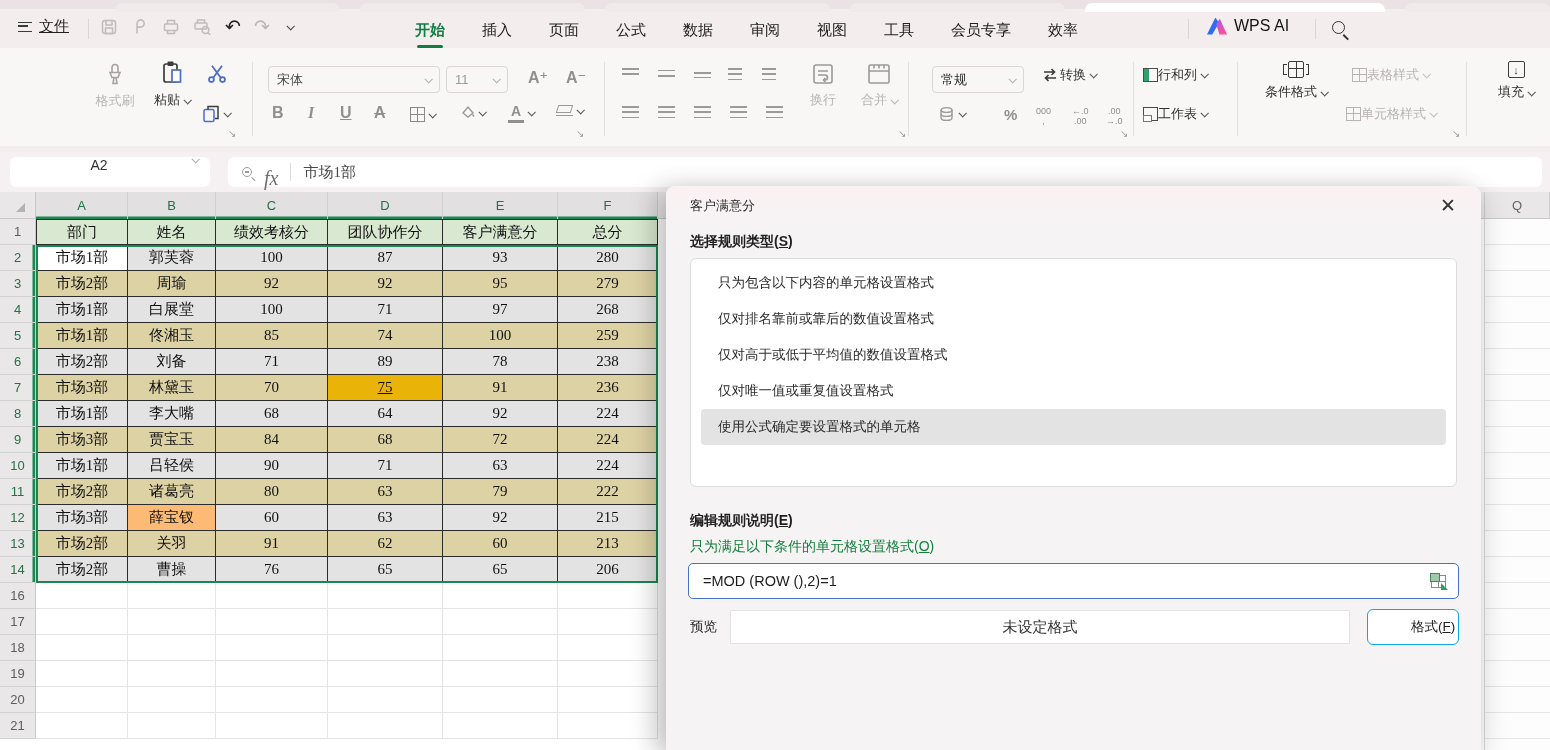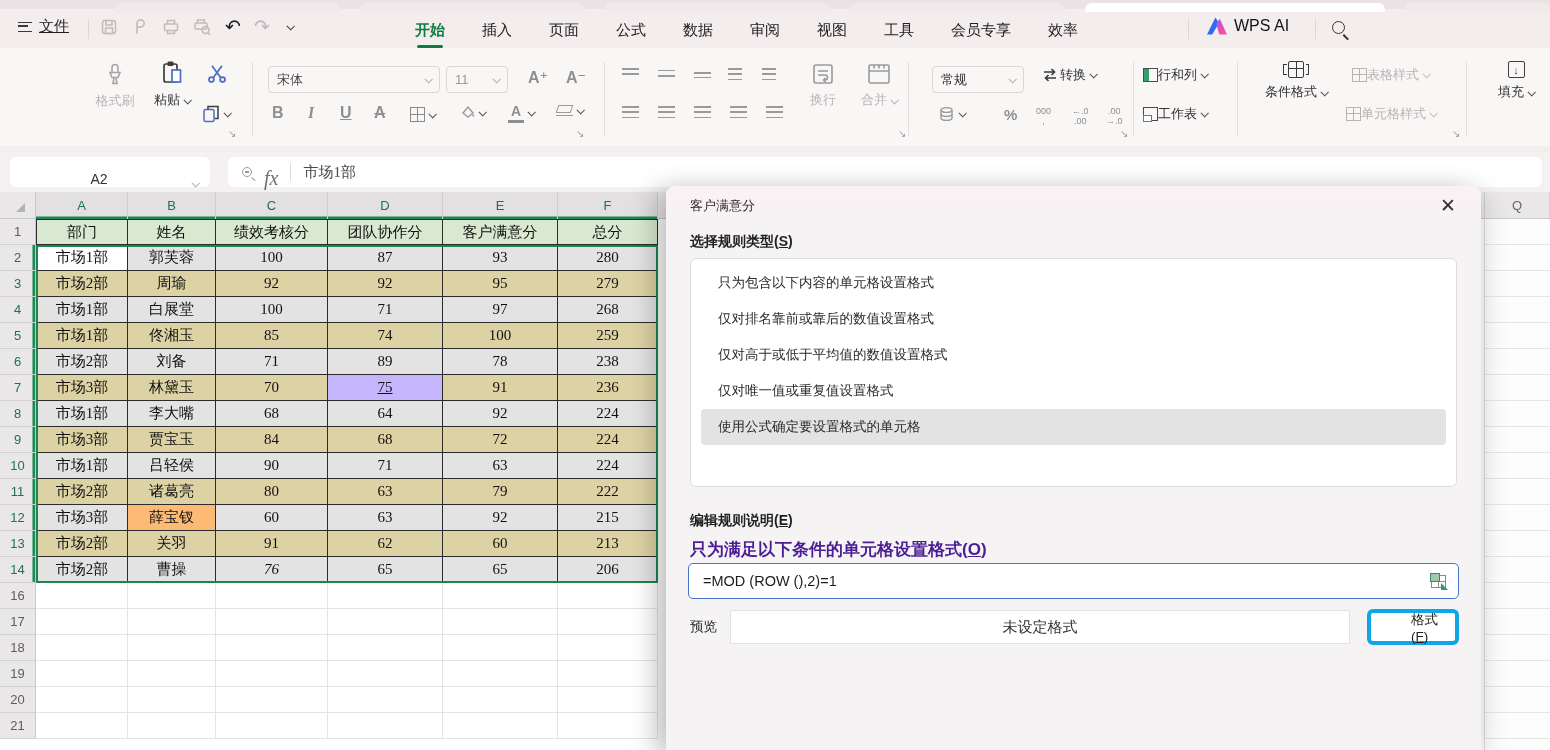--- a/index.html
+++ b/index.html
@@ -58,21 +58,21 @@
   .cf-ic::after { right:-6px; border-left:none; }
   .grid-ic { width:15px; height:14px; border:1.3px solid #4a4a4a; position:relative; }
   .grid-ic.rc::before { content:''; position:absolute; left:0; top:0; bottom:0; width:4.5px; background:#31a06c; }
   .grid-ic.ws::before { content:''; position:absolute; left:-1px; bottom:-2px; width:7px; height:5px; background:#fff; border:1.3px solid #2e9e68; }
   .grid-ic.gray { border-color:#b9b3b4; }
   .grid-ic.gray::before { content:''; position:absolute; inset:0; background:linear-gradient(#b9b3b4,#b9b3b4) center/1.2px 100% no-repeat,linear-gradient(#b9b3b4,#b9b3b4) center/100% 1.2px no-repeat; }
   .mini2 { font-size:9px; color:#8f8f8f; line-height:10px; text-align:center; white-space:nowrap; }
 
   
   .fbar { position:absolute; left:0; top:152px; width:1550px; height:40px; background:#f5f0f1; }
-  .namebox { position:absolute; left:10px; top:5px; width:200px; height:30px; background:#fff; border-radius:6px; display:flex; align-items:flex-end; }
+  .namebox { position:absolute; left:10px; top:5px; width:200px; height:30px; background:#fff; border-radius:6px; display:flex; align-items:flex-start; }
   .namebox .val { flex:1; text-align:center; font-size:14px; color:#333; }
   .fxbox { position:absolute; left:228px; top:5px; width:1314px; height:30px; background:#fff; border-radius:6px; display:flex; align-items:center; gap:12px; padding:0 14px; }
   .fmag { width:10px; height:10px; border:1.6px solid #9a9a9a; border-radius:50%; position:relative; }
   .fmag::before { content:''; position:absolute; left:2px; top:3.2px; width:4px; height:1.4px; background:#9a9a9a; }
   .fmag::after { content:''; position:absolute; left:8.5px; top:9px; width:5px; height:1.4px; background:#9a9a9a; transform:rotate(45deg); transform-origin:0 0; }
   .fx { font-family:"Liberation Serif","DejaVu Serif",serif; font-style:italic; font-size:20px; color:#6f6f6f;margin-top:12px; }
   .fsep { width:1px; height:18px; background:#e0dadb; }
   .fval { font-family:"Liberation Serif","DejaVu Serif",serif; font-size:15px; color:#4a4a4a; }
 
   
@@ -100,31 +100,31 @@
      box-shadow:-14px 2px 26px rgba(0,0,0,.14), 0 8px 30px rgba(0,0,0,.18); z-index:10; }
   .dialog::before { content:''; position:absolute; left:0; right:0; top:0; height:46px; border-radius:9px 9px 0 0;
      background:linear-gradient(180deg,#fbf1f3,rgba(245,243,244,0)); pointer-events:none; }
   .dlg-title { position:absolute; left:24px; top:11px; font-size:13px; color:#2b2b2b; }
   .dlg-close { position:absolute; right:20px; top:6px; width:26px; height:26px; display:flex; align-items:center; justify-content:center; font-size:19px; color:#333; }
   .dlg-h { position:absolute; left:24px; font-size:14px; font-weight:700; color:#1f1f1f; }
   .uk { text-decoration:underline; }
   .rule-list { position:absolute; left:24px; top:72px; width:767px; height:229px; background:#fff; border:1px solid #dcdcdc; border-radius:6px; padding:6px 10px; overflow:hidden; }
   .rule-item { height:36px; line-height:36px; padding-left:17px; font-size:13.5px; color:#2a2a2a; border-radius:4px; white-space:nowrap; }
   .rule-item.selected { background:#e4e3e3; }
-  .dlg-sub { position:absolute; left:24px; top:352px; font-size:17px; color:#4c1d95;font-weight:bold; }
+  .dlg-sub { position:absolute; left:24px; top:352px; font-size:14px; color:#15803d; }
   .f-input { position:absolute; left:22px; top:377px; width:771px; height:36px; background:#fff; border:1.6px solid #4673c8; border-radius:5px;
      display:flex; align-items:center; padding:0 12px 0 14px; font-size:14.5px; color:#1c1c1c; }
   .rp { margin-left:auto; width:15px; height:13px; border:1.4px solid #8a8a8a; position:relative;
      background:linear-gradient(#8a8a8a,#8a8a8a) 6px 0/1.2px 100% no-repeat,linear-gradient(#8a8a8a,#8a8a8a) 0 5px/100% 1.2px no-repeat; }
   .rp::before { content:''; position:absolute; left:-2.5px; top:-2.5px; width:8px; height:6.5px; background:#9fc9ab; border:1.2px solid #3c8b5f; }
   .rp::after { content:''; position:absolute; right:-3px; bottom:-3px; border-left:7px solid transparent; border-bottom:7px solid #2e9e68; transform:rotate(90deg); }
   .prev-label { position:absolute; left:24px; top:432px; font-size:13.5px; color:#2a2a2a; }
   .prev-box { position:absolute; left:64px; top:424px; width:620px; height:34px; background:#fff; border:1px solid #e3e3e3;
      display:flex; align-items:center; justify-content:center; font-family:"Liberation Serif","DejaVu Serif",serif; font-size:15px; color:#333; }
-  .fmt-btn { position:absolute; right:22px; top:423px; width:92px; height:36px; background:#fff; border:4px solid #0ea5e9; border-radius:6px;
+  .fmt-btn { position:absolute; right:22px; top:423px; width:92px; height:36px; background:#fff; border:1px solid #0ea5e9; border-radius:6px;
      display:flex; align-items:center; justify-content:center; font-size:13.5px; color:#1f1f1f;padding-left:40px; }
 </style>
 </head>
 <body>
 
 <div class="app">
 
   <div class="titlebar">
     <div class="doctabs">
         <div class="dtab" style="left: 115px; width: 225px;"></div>
@@ -426,21 +426,21 @@
           <div class="cell tbl" style="background: rgb(227, 227, 227); width: 112px;">71</div>
           <div class="cell tbl" style="background: rgb(227, 227, 227); width: 115px;">89</div>
           <div class="cell tbl" style="background: rgb(227, 227, 227); width: 115px;">78</div>
           <div class="cell tbl" style="background: rgb(227, 227, 227); width: 100px;">238</div>
         </div>
         <div class="grow">
           <div class="rh sel">7</div>
           <div class="cell tbl first" style="background: rgb(221, 210, 164); width: 92px;">市场3部</div>
           <div class="cell tbl" style="background: rgb(221, 210, 164); width: 88px;">林黛玉</div>
           <div class="cell tbl" style="background: rgb(221, 210, 164); width: 112px;">70</div>
-          <div class="cell tbl" style="background: #c4b5fd; width: 115px; text-decoration: underline;">75</div>
+          <div class="cell tbl" style="background: #eab308; width: 115px; text-decoration: underline;">75</div>
           <div class="cell tbl" style="background: rgb(221, 210, 164); width: 115px;">91</div>
           <div class="cell tbl" style="background: rgb(221, 210, 164); width: 100px;">236</div>
         </div>
         <div class="grow">
           <div class="rh sel">8</div>
           <div class="cell tbl first" style="background: rgb(227, 227, 227); width: 92px;">市场1部</div>
           <div class="cell tbl" style="background: rgb(227, 227, 227); width: 88px;">李大嘴</div>
           <div class="cell tbl" style="background: rgb(227, 227, 227); width: 112px;">68</div>
           <div class="cell tbl" style="background: rgb(227, 227, 227); width: 115px;">64</div>
           <div class="cell tbl" style="background: rgb(227, 227, 227); width: 115px;">92</div>
@@ -488,21 +488,21 @@
           <div class="cell tbl" style="background: rgb(221, 210, 164); width: 88px;">关羽</div>
           <div class="cell tbl" style="background: rgb(221, 210, 164); width: 112px;">91</div>
           <div class="cell tbl" style="background: rgb(221, 210, 164); width: 115px;">62</div>
           <div class="cell tbl" style="background: rgb(221, 210, 164); width: 115px;">60</div>
           <div class="cell tbl" style="background: rgb(221, 210, 164); width: 100px;">213</div>
         </div>
         <div class="grow">
           <div class="rh sel">14</div>
           <div class="cell tbl first" style="background: rgb(227, 227, 227); width: 92px;">市场2部</div>
           <div class="cell tbl" style="background: rgb(227, 227, 227); width: 88px;">曹操</div>
-          <div class="cell tbl" style="background: rgb(227, 227, 227); width: 112px; font-style: italic;">76</div>
+          <div class="cell tbl" style="background: rgb(227, 227, 227); width: 112px;">76</div>
           <div class="cell tbl" style="background: rgb(227, 227, 227); width: 115px;">65</div>
           <div class="cell tbl" style="background: rgb(227, 227, 227); width: 115px;">65</div>
           <div class="cell tbl" style="background: rgb(227, 227, 227); width: 100px;">206</div>
         </div>
         <div class="grow">
           <div class="rh">16</div>
           <div class="cell empty" style="width: 92px;"></div>
           <div class="cell empty" style="width: 88px;"></div>
           <div class="cell empty" style="width: 112px;"></div>
           <div class="cell empty" style="width: 115px;"></div>

